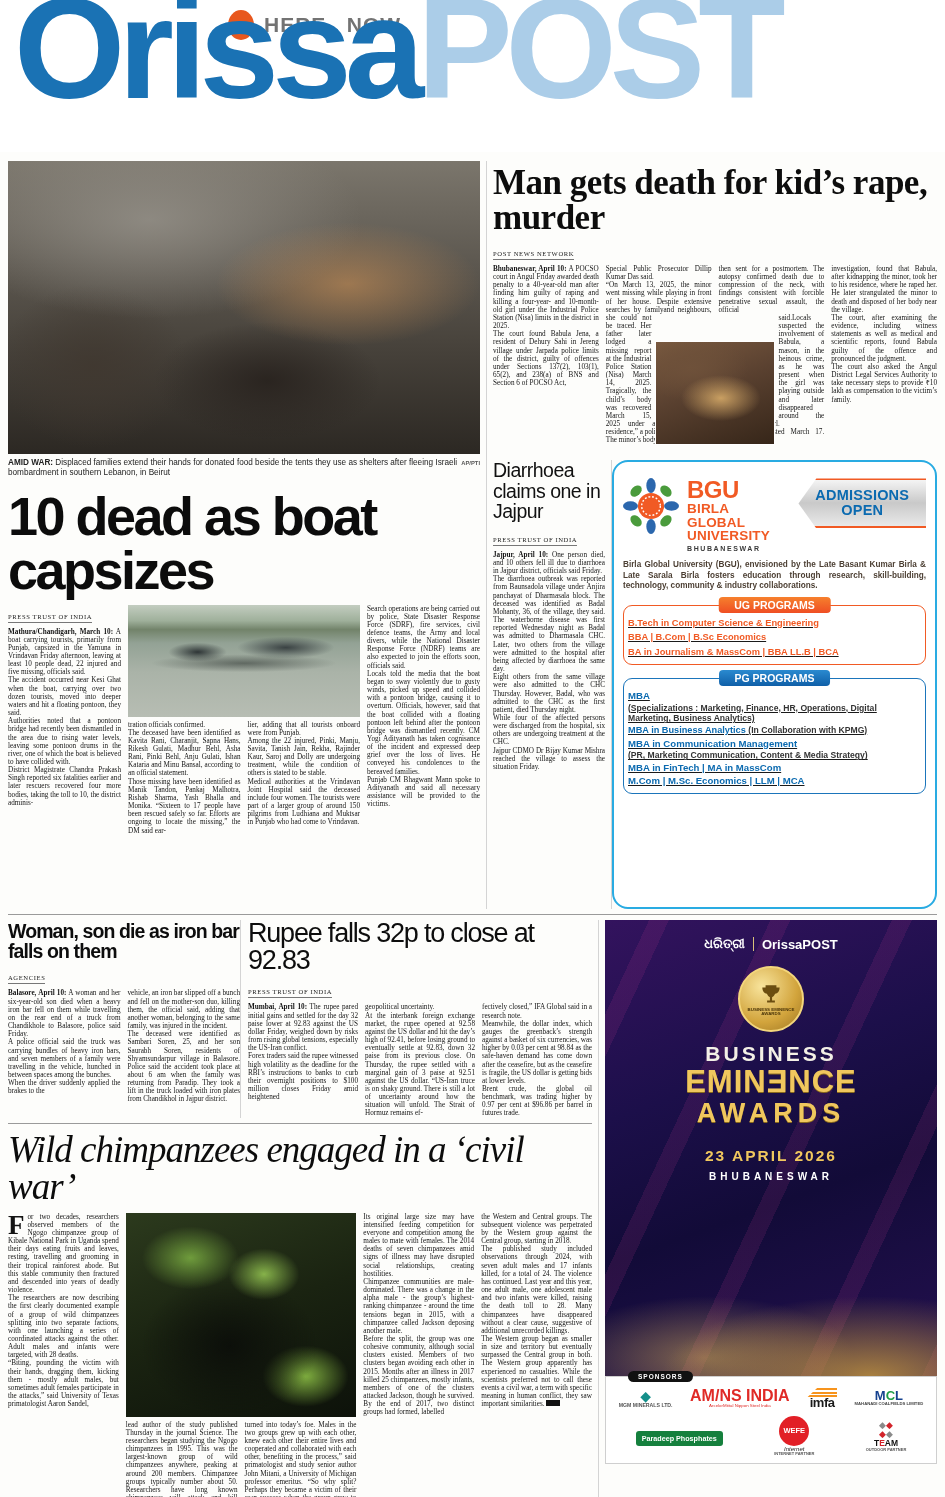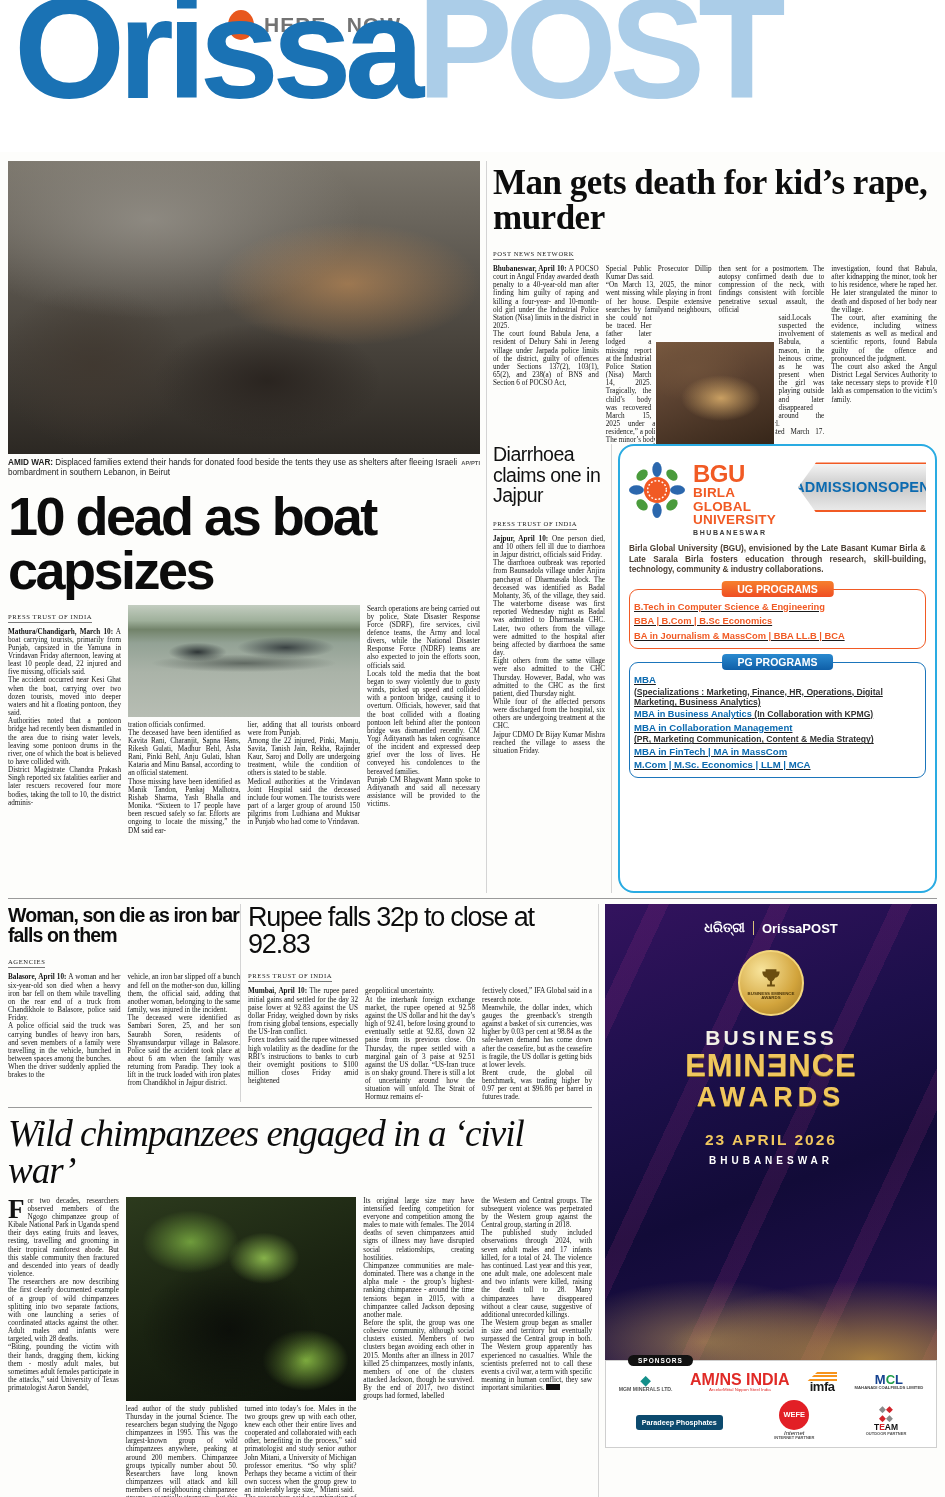--- a/index.html
+++ b/index.html
@@ -50,36 +50,36 @@
   .boat-sub{display:flex;gap:7px;}
   .h-death{font-family:"Liberation Serif",serif;font-weight:bold;font-size:35px;letter-spacing:-.5px;line-height:1;margin:4px 0 7px;color:#0d0d0d;}
   .death-cols{position:relative;display:flex;gap:7px;}
   .gavel{position:absolute;left:36.5%;top:76px;width:27%;height:104px;border:1px solid #fff;
          box-sizing:border-box;background:
          radial-gradient(ellipse 45% 30% at 55% 55%, #c99f62, transparent 75%),
          radial-gradient(ellipse 60% 40% at 30% 25%, #6e513a, transparent 80%),
          linear-gradient(160deg,#7a5a40 0%,#5a4130 45%,#362619 100%);}
   .sp-r{float:right;width:54%;height:102px;margin:2px 0 2px 3px;}
   .sp-l{float:left;width:54%;height:102px;margin:2px 3px 2px 0;}
-  .b1-sub{display:flex;gap:6px;margin-top:0;}
+  .b1-sub{display:flex;margin-top:16px;}
   .diar-col{width:112px;flex:none;border-right:1px solid #d4d4d4;padding-right:6px;}
   .h-diar{font-family:"Liberation Sans",sans-serif;font-weight:normal;font-size:19.5px;line-height:1.05;
           letter-spacing:-.5px;color:#111;margin:0 0 6px;}
   
   .bgu{flex:1;min-width:0;border:2px solid #29abe2;border-radius:16px;background:#fff;padding:16px 9px 0;box-sizing:border-box;height:449px;
        font-family:"Liberation Sans",sans-serif;position:relative;overflow:hidden;}
   .bgu-head{display:flex;align-items:flex-start;gap:8px;}
   .bgu-logo{width:56px;height:56px;flex:none;}
   .bgu-name{line-height:1;}
   .bgu-acr{color:#f15a24;font-weight:bold;font-size:24px;letter-spacing:-.5px;}
   .bgu-l2,.bgu-l3{color:#f15a24;font-weight:bold;font-size:13.5px;letter-spacing:.2px;}
   .bgu-city{color:#3a3a3a;font-weight:bold;font-size:7px;letter-spacing:1.6px;margin-top:2px;}
   .ribbon{margin-left:auto;width:128px;height:46px;background:linear-gradient(180deg,#f4f4f4,#c9c9c9 50%,#e9e9e9);
           clip-path:polygon(14% 0,100% 0,100% 100%,14% 100%,0 50%);
-          display:flex;flex-direction:row;align-items:center;justify-content:center;
+          display:flex;flex-direction:column;align-items:center;justify-content:center;
           border-top:2px solid #f15a24;border-bottom:2px solid #f15a24;}
   .ribbon span{color:#0b6ab0;font-weight:bold;font-size:14.5px;line-height:1.05;letter-spacing:.2px;}
   .bgu-intro{font-size:8.2px;font-weight:bold;color:#4c3f33;text-align:justify;line-height:1.3;margin:8px 0 0;}
   .pbox{border:1.6px solid;border-radius:9px;position:relative;margin-top:13px;padding:10px 4px 5px;text-align:left;text-decoration:underline;}
   .pbox .pill{position:absolute;top:-9px;left:50%;transform:translateX(-50%);color:#fff;font-weight:bold;
               font-size:10.5px;padding:2px 16px;border-radius:4px;white-space:nowrap;}
   .ugbox{border-color:#f15a24;}
   .ugbox .pill{background:linear-gradient(180deg,#f6802d,#ef4e23);}
   .ugline{color:#f15a24;font-weight:bold;font-size:9.3px;line-height:1.55;}
   .pgbox{border-color:#1b75bb;}
@@ -150,21 +150,21 @@
   .mgm-d{color:#148f8a;font-size:14px;line-height:1;}
   .mgm-t{font-size:5.2px;color:#555;font-weight:bold;}
   .amns-1{color:#e02a26;font-weight:bold;font-size:16px;line-height:.95;}
   .amns-2{color:#e02a26;font-size:4.4px;}
   .imfa-bars{width:30px;height:10px;margin:0 auto;background:repeating-linear-gradient(0deg,#f7941d 0 2px,#fff 2px 3.5px);
              clip-path:polygon(0 100%,100% 100%,100% 0,35% 0);}
   .imfa-t{font-weight:bold;font-size:13px;color:#1a1a1a;letter-spacing:-.5px;line-height:.9;}
   .mcl-t{font-weight:bold;font-size:13px;line-height:.9;}
   .mcl-t .m1{color:#14418f;} .mcl-t .m2{color:#1e9e48;}
   .mcl-s{font-size:4.2px;color:#444;font-weight:bold;}
-  .ppl{background:#0c4a6e;color:#fff;font-weight:bold;font-size:7.2px;border-radius:3px;padding:3px 6px;line-height:1.1;}
+  .ppl{background:#15803d;color:#fff;font-weight:bold;font-size:7.2px;border-radius:3px;padding:3px 6px;line-height:1.1;}
   .wefe{width:30px;height:30px;border-radius:50%;background:#e21f26;color:#fff;font-weight:bold;font-size:7.5px;
         display:flex;align-items:center;justify-content:center;margin:0 auto;}
   .wefe-s{font-size:6px;color:#222;font-style:italic;}
   .partner{font-size:4px;color:#555;font-weight:bold;}
   .team-d{font-size:9px;line-height:1;}
   .team-d .r{color:#d2232a;} .team-d .g{color:#8a8a8a;}
   .team-t{font-weight:bold;font-size:8.5px;color:#111;}
   .team-t em{color:#d2232a;font-style:normal;}
 </style>
 </head>
@@ -279,21 +279,21 @@
               <span class="pill">UG PROGRAMS</span>
               <div class="ugline">B.Tech in Computer Science &amp; Engineering</div>
               <div class="ugline">BBA | B.Com | B.Sc Economics</div>
               <div class="ugline">BA in Journalism &amp; MassCom | BBA LL.B | BCA</div>
             </div>
             <div class="pbox pgbox">
               <span class="pill">PG PROGRAMS</span>
               <div class="pg-b">MBA</div>
               <div class="pg-d">(Specializations : Marketing, Finance, HR, Operations, Digital Marketing, Business Analytics)</div>
               <div class="pg-mix"><span class="b">MBA in Business Analytics</span> <span class="d">(In Collaboration with KPMG)</span></div>
-              <div class="pg-b">MBA in Collaboration Management</div>
+              <div class="pg-b">MBA in Communication Management</div>
               <div class="pg-d">(PR, Marketing Communication, Content &amp; Media Strategy)</div>
               <div class="pg-b">MBA in FinTech | MA in MassCom</div>
               <div class="pg-b">M.Com | M.Sc. Economics | LLM | MCA</div>
             </div>
           </div>
         </div>
       </div>
     </div>
 
     <hr class="hr">

